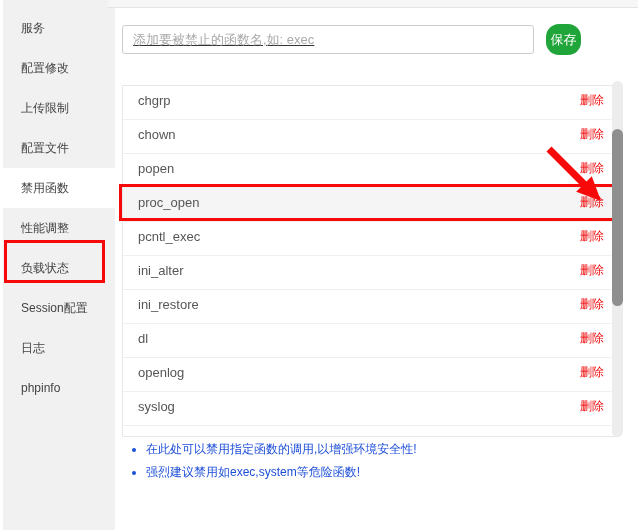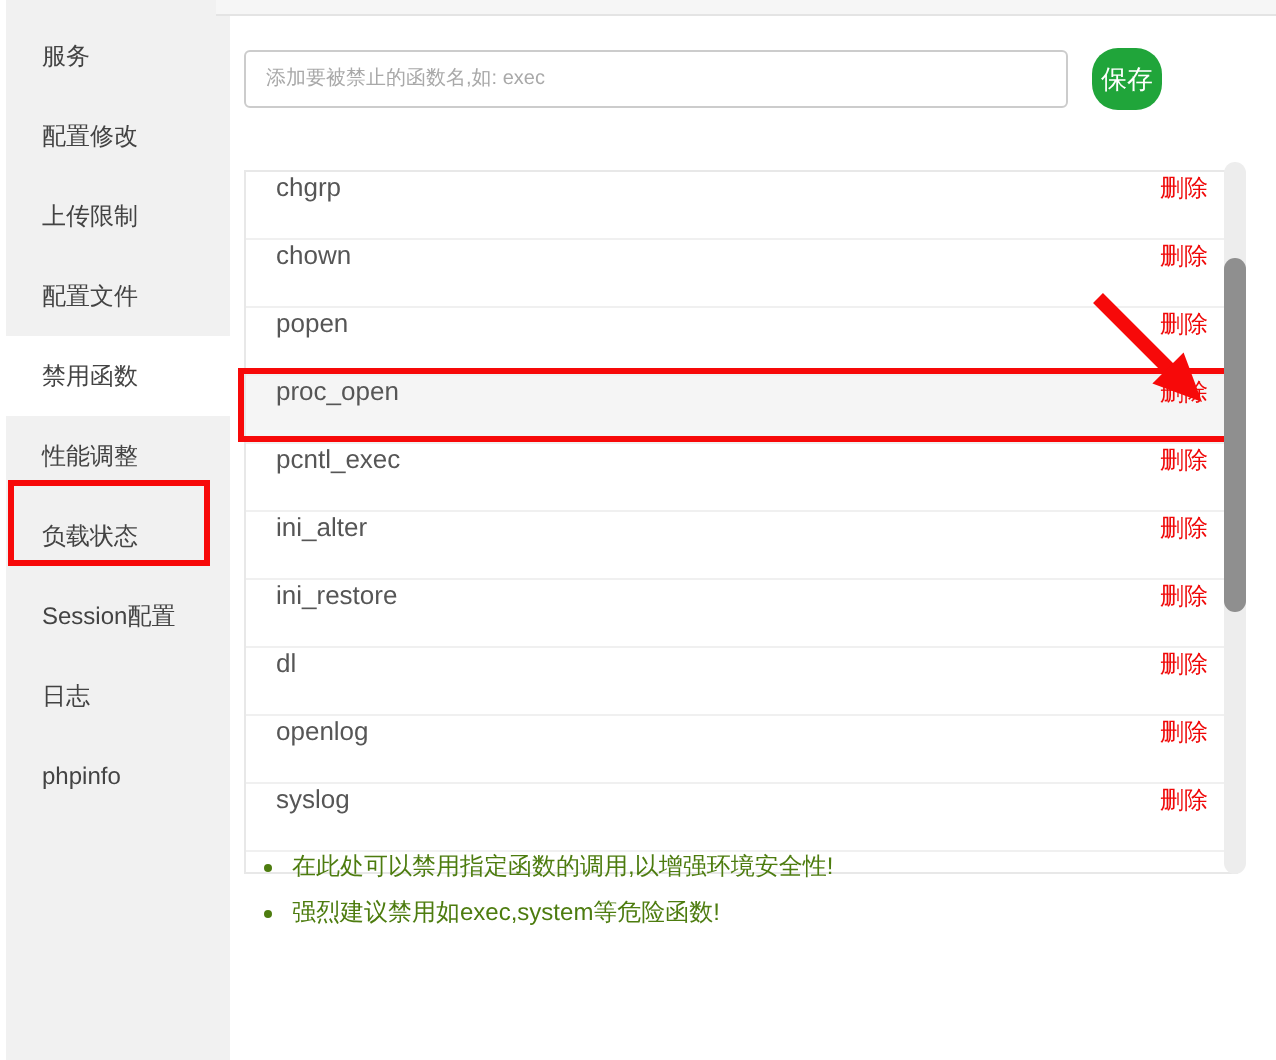--- a/index.html
+++ b/index.html
@@ -34,40 +34,41 @@
   .side-item.active{background:#fff;}
   
   .top-strip{
     position:absolute;left:108px;top:0;width:530px;height:8px;
     background:#f6f6f6;border-bottom:1px solid #e4e4e4;
   }
   
   .fn-input{
     position:absolute;left:122px;top:25px;width:412px;height:29px;
     border:1px solid #ccc;border-radius:3px;
-    padding:0 10px;font-size:10px;color:#333;outline:none;
+    padding:0 10px;font-size:13px;color:#333;outline:none;
     font-family:"Liberation Sans","DejaVu Sans",sans-serif;
+    text-decoration:underline;
   }
   .fn-input::placeholder{color:#a9a9a9;}
   .save-btn{
     position:absolute;left:546px;top:24px;width:35px;height:31px;
     background:var(--accent-green);color:#fff;
     border:none;border-radius:13px;
     font-size:13px;cursor:pointer;
     font-family:"Liberation Sans","DejaVu Sans",sans-serif;
   }
   
   .fn-list{
     position:absolute;left:122px;top:85px;width:497px;height:352px;
     border:1px solid #e8e8e8;
     background:#fff;overflow:hidden;
   }
   .fn-row{
     height:34px;
-    display:flex;justify-content:space-between;
+    display:flex;align-items:center;justify-content:space-between;
     padding:0 14px 4px 15px;
     border-bottom:1px solid #f0f0f0;
     background:#fff;
   }
   .fn-row.hl{background:#f5f5f5;}
   .fn-name{font-size:13px;color:#565656;}
   .del-link{font-size:12px;color:var(--delete-red);cursor:pointer;text-decoration:none;}
   
   .sb-track{
     position:absolute;left:612px;top:81px;width:11px;height:356px;
@@ -85,22 +86,22 @@
   .anno-box-side{
     position:absolute;left:4px;top:240px;width:101px;height:43px;
     border:3px solid var(--annotation-red);z-index:5;pointer-events:none;
   }
   .anno-arrow{
     position:absolute;left:543px;top:143px;width:66px;height:64px;
     color:var(--annotation-red);z-index:8;pointer-events:none;
   }
   
   .notes{
-    position:absolute;left:129px;top:422px;width:480px;
-    font-size:12px;color:#4d7c0f;
+    position:absolute;left:129px;top:438px;width:480px;
+    font-size:12px;color:#1d4ed8;
   }
   .notes ul{list-style:disc outside;padding-left:17px;}
   .notes li{line-height:23px;}
 </style>
 </head>
 <body>
 
 <div class="sidebar">
     <div class="side-item">服务</div>
     <div class="side-item">配置修改</div>

